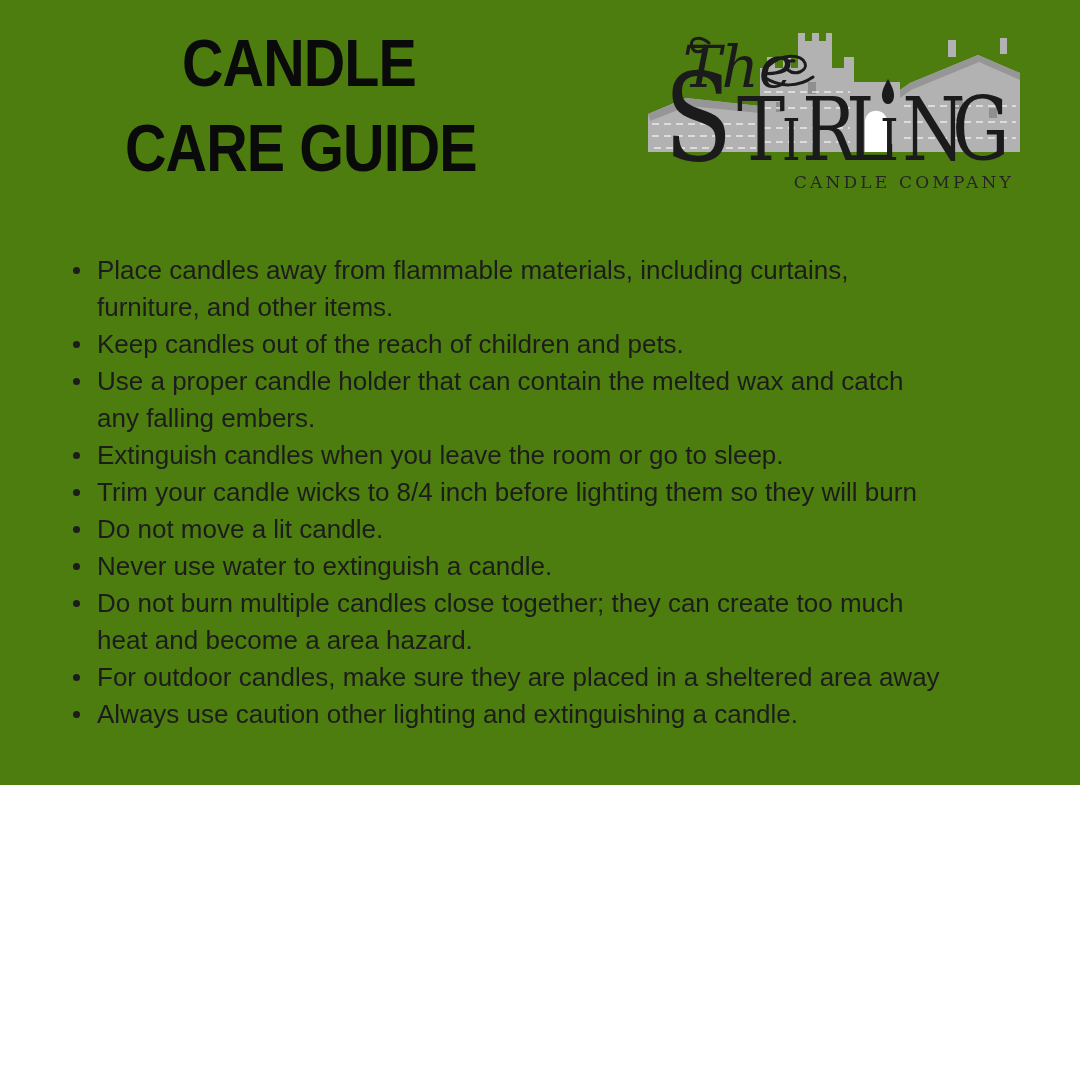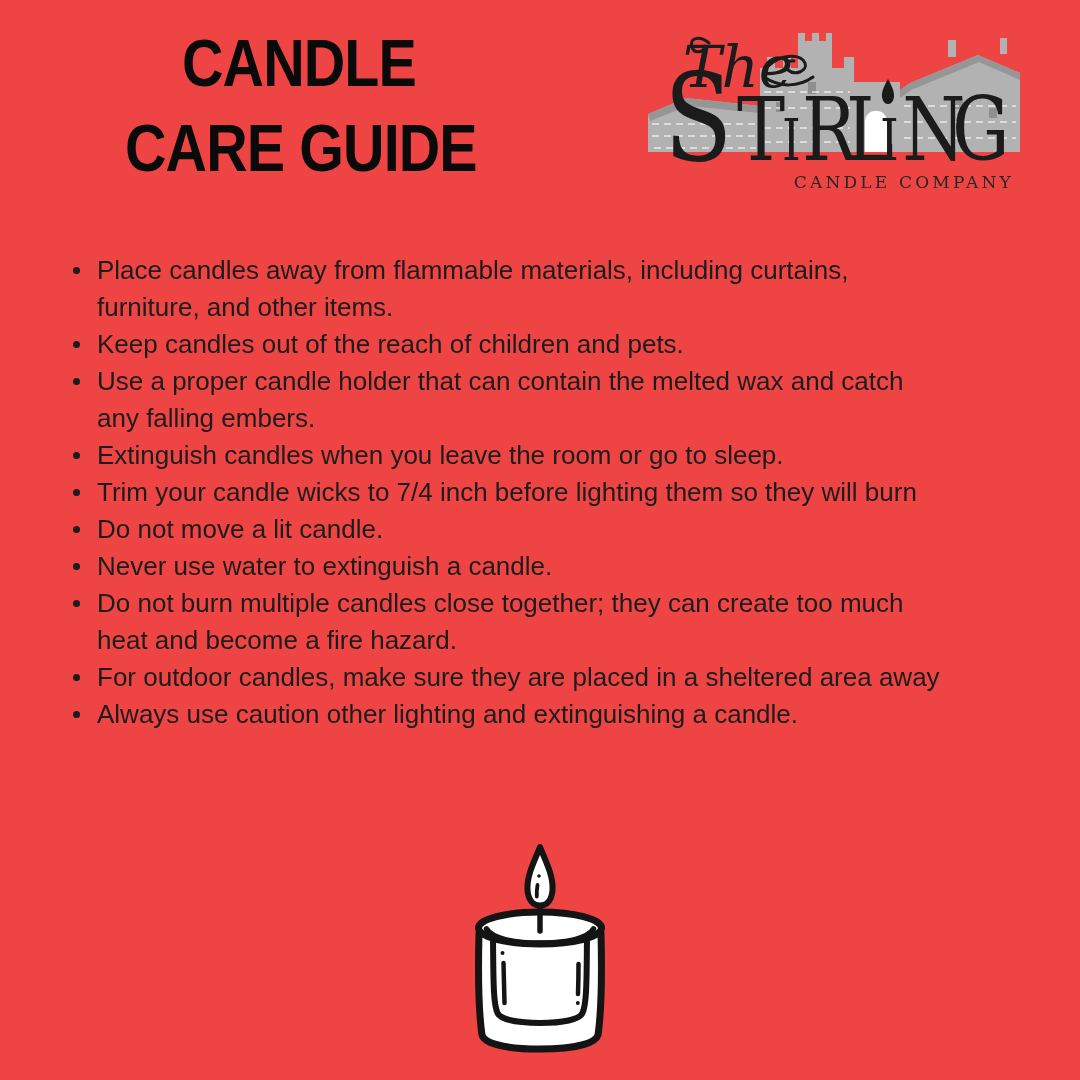--- a/index.html
+++ b/index.html
@@ -1,16 +1,16 @@
 <!DOCTYPE html>
 <html><head>
 <meta charset="utf-8">
 <style>
   html,body{margin:0;padding:0;background:#fff;}
-  .page{position:relative;width:1080px;height:1080px;background:#ef4444;overflow:hidden;
+  .page{position:relative;width:1080px;height:785px;background:#4d7c0f;overflow:hidden;
         font-family:"Liberation Sans",sans-serif;color:#1c1c1c;}
 
   
   .title{position:absolute;left:99px;top:21px;width:400px;text-align:center;
          font-weight:700;font-size:66px;line-height:85px;color:#0a0a0a;letter-spacing:-1px;
          transform:scaleX(.87);transform-origin:50% 0;}
   .title div{white-space:nowrap;}
 
   
   .logo{position:absolute;left:648px;top:10px;width:372px;height:192px;}
@@ -112,40 +112,40 @@
     </li>
     <li class="tip">
       <span class="dot"></span>
       <div>
         <div class="tip-line">Extinguish candles when you leave the room or go to sleep.</div>
       </div>
     </li>
     <li class="tip">
       <span class="dot"></span>
       <div>
-        <div class="tip-line">Trim your candle wicks to 7/4 inch before lighting them so they will burn</div>
+        <div class="tip-line">Trim your candle wicks to 8/4 inch before lighting them so they will burn</div>
       </div>
     </li>
     <li class="tip">
       <span class="dot"></span>
       <div>
         <div class="tip-line">Do not move a lit candle.</div>
       </div>
     </li>
     <li class="tip">
       <span class="dot"></span>
       <div>
         <div class="tip-line">Never use water to extinguish a candle.</div>
       </div>
     </li>
     <li class="tip">
       <span class="dot"></span>
       <div>
         <div class="tip-line">Do not burn multiple candles close together; they can create too much</div>
-        <div class="tip-line">heat and become a fire hazard.</div>
+        <div class="tip-line">heat and become a area hazard.</div>
       </div>
     </li>
     <li class="tip">
       <span class="dot"></span>
       <div>
         <div class="tip-line">For outdoor candles, make sure they are placed in a sheltered area away</div>
       </div>
     </li>
     <li class="tip">
       <span class="dot"></span>

